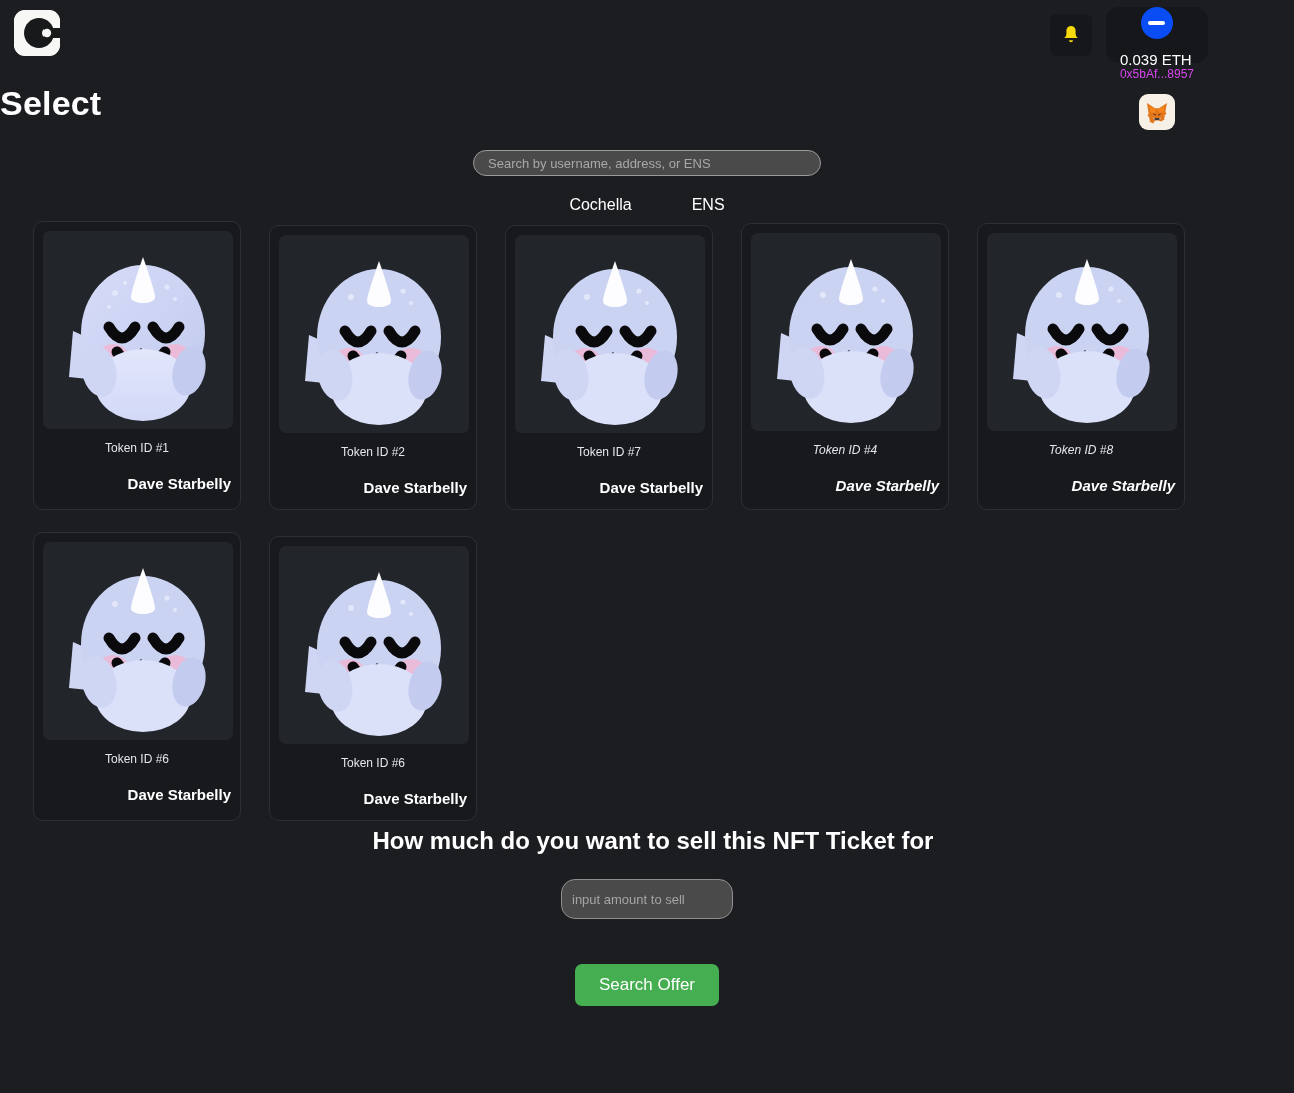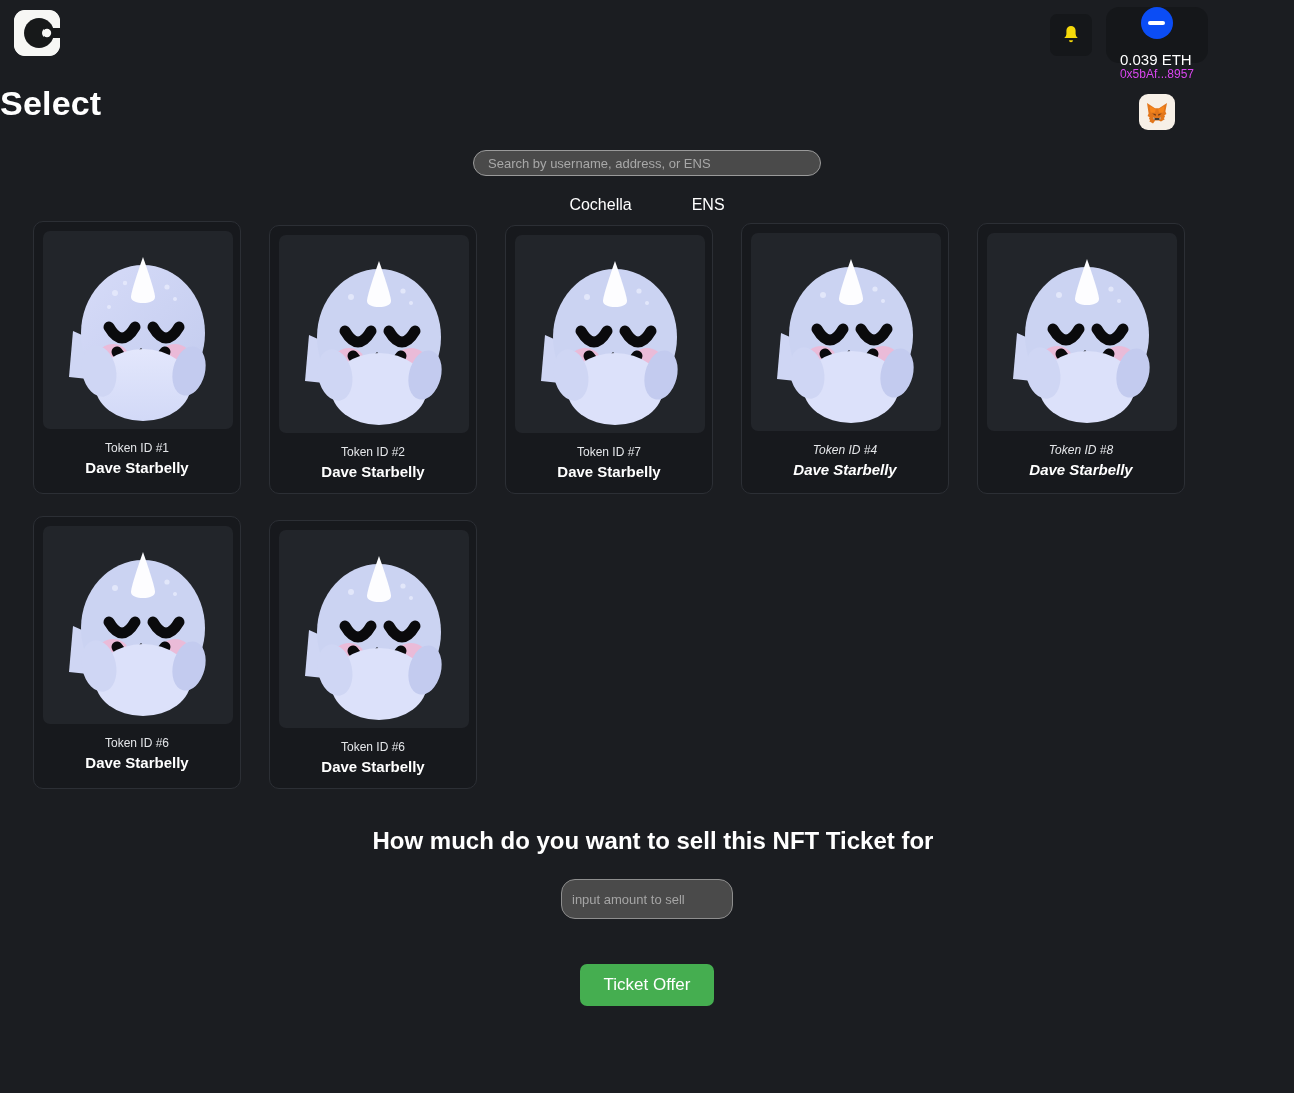--- a/index.html
+++ b/index.html
@@ -150,22 +150,22 @@
     overflow: hidden;
   }
   .thumb svg { display: block; }
   .card-token {
     margin-top: 12px;
     text-align: center;
     font-size: 12px;
     color: #e4e6e9;
   }
   .card-name {
-    margin-top: 4px;
-    text-align: center;
+    margin-top: 20px;
+    text-align: right;
     font-size: 15px;
     font-weight: bold;
     color: #ffffff;
   }
 
   
   .sell-heading {
     position: absolute;
     top: 827px; left: 12px; right: 0;
     text-align: center;
@@ -439,14 +439,14 @@
 
 </div>
 
 <div class="sell-heading">How much do you want to sell this NFT Ticket for</div>
 
 <div class="amount-wrap">
   <input class="amount-input" type="text" placeholder="input amount to sell" style="">
 </div>
 
 <div class="cta-wrap">
-  <button class="cta-button">Ticket Offer</button>
+  <button class="cta-button">Search Offer</button>
 </div>
 
 </body></html>

